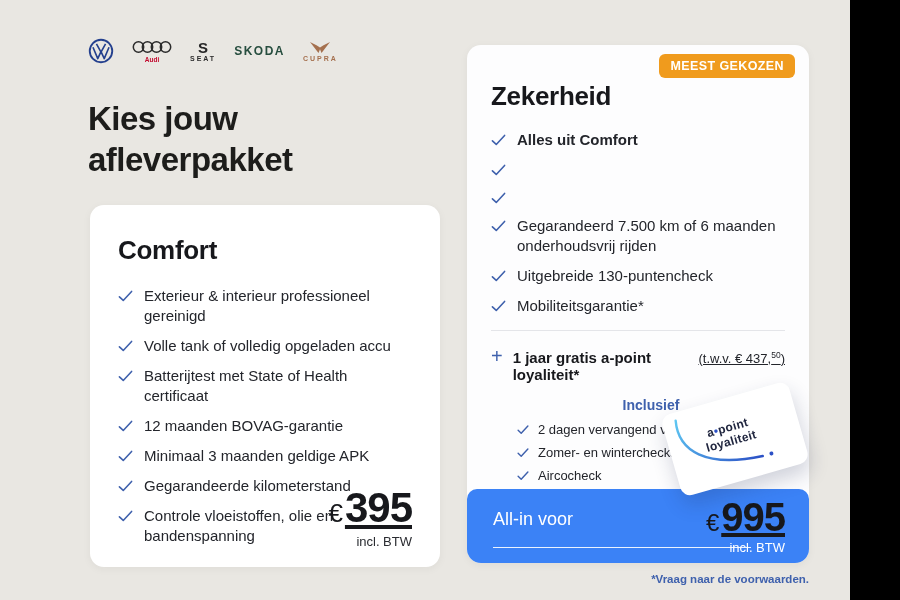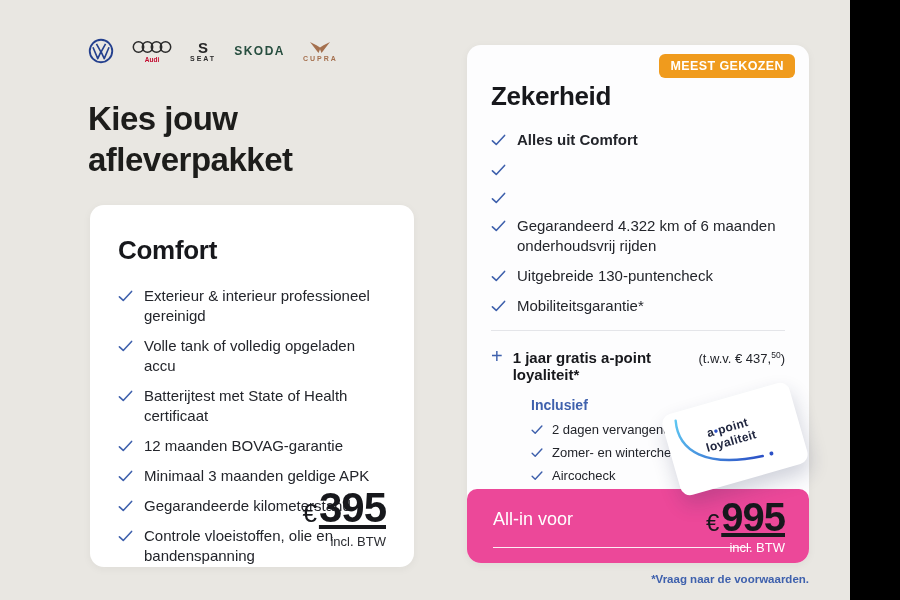--- a/index.html
+++ b/index.html
@@ -24,21 +24,21 @@
   .seat-s { font-size:15px; font-weight:900; color:#262626; line-height:13px; }
 
   
   .headline {
     position:absolute; left:88px; top:98px; width:320px;
     font-size:33px; line-height:41px; font-weight:600; letter-spacing:-0.5px; color:#1d1d1b;
   }
 
   
   .card { position:absolute; background:#fff; border-radius:14px; box-shadow:0 2px 8px rgba(40,40,40,0.05); }
-  .card-comfort { left:90px; top:205px; width:324px; height:362px; padding:30px 28px; }
+  .card-comfort { left:90px; top:205px; width:350px; height:362px; padding:30px 28px; }
   .card-zekerheid { left:467px; top:45px; width:342px; height:518px; padding:24px 24px; background:#fdfdfe; }
 
   .card-title { font-size:26px; font-weight:700; color:#17181c; letter-spacing:-0.3px; }
   .card-comfort .card-title { margin-bottom:20px; }
   .card-zekerheid .card-title { margin-top:12px; margin-bottom:18px; }
 
   .check-list { list-style:none; }
   .check-item { display:flex; gap:11px; margin-bottom:10px; font-size:15px; line-height:20px; color:#23252b; }
   .check-item svg { flex:0 0 15px; margin-top:3px; }
   .check-item.bold { font-weight:700; }
@@ -47,40 +47,40 @@
     position:absolute; top:9px; right:14px;
     background:#f09b1d; color:#fff; font-size:12.5px; font-weight:700; letter-spacing:0.4px;
     padding:5px 11px; border-radius:6px;
   }
 
   .divider { height:1px; background:#e4e5e9; margin:14px 0 16px 0; }
 
   .bonus-row { display:flex; align-items:baseline; gap:10px; margin-bottom:14px; }
   .plus { color:#3f61ad; font-size:20px; font-weight:500; line-height:18px; }
   .bonus-label { font-size:15px; font-weight:700; color:#17181c; }
-  .bonus-value { font-size:13px; color:#23252b; white-space:nowrap; }
+  .bonus-value { font-size:13px; color:#23252b; white-space:nowrap;text-decoration:underline; }
   .bonus-value sup { font-size:8.5px; }
 
-  .inclusief { margin-left:40px; }
+  .inclusief { margin-left:26px;text-align:center; }
   .inclusief-title { color:#3f61ad; font-size:14px; font-weight:700; margin-bottom:9px; }
   .sub-list { list-style:none; }
   .sub-item { display:flex; gap:9px; margin-bottom:7px; font-size:13px; line-height:16px; color:#23252b; }
   .sub-item svg { flex:0 0 12px; margin-top:2px; }
 
   
   .price-block { position:absolute; right:28px; bottom:18px; text-align:right; }
   .price-line { display:flex; align-items:baseline; justify-content:flex-end; color:#17181c; }
   .price-cur { font-size:26px; font-weight:500; margin-right:2px; }
   .price-amount { font-size:42px; font-weight:700; letter-spacing:-1px;text-decoration:underline; }
   .price-note { font-size:13px; color:#2a2c31; margin-top:2px; }
 
   
   .allin-footer {
     position:absolute; left:0; right:0; bottom:0; height:74px;
-    background:#ec4899; border-radius:10px 10px 14px 14px;
+    background:#3b82f6; border-radius:10px 10px 14px 14px;
     padding:14px 24px 0 26px;
   }
   .allin-label { color:#fff; font-size:18px; font-weight:500; margin-top:6px; }
   .allin-underline { position:absolute; left:26px; bottom:15px; width:258px; height:1.5px; background:rgba(255,255,255,0.9); }
   .allin-price { position:absolute; right:24px; top:6px; text-align:right; color:#fff; }
   .allin-price .price-cur { font-size:24px; font-weight:500; }
   .allin-price .price-amount { font-size:40px; font-weight:700;text-align:right; }
   .allin-price .price-note { color:#fff; font-size:13px; margin-top:0; }
 
   
@@ -212,21 +212,21 @@
     </li>
     <li class="check-item">
       <svg viewBox="0 0 16 16" width="15" height="15">
           <path d="M1.5 8.4 L5.6 12.2 L14.5 2.6" fill="none" stroke="#3e60ac" stroke-width="1.7" stroke-linecap="round" stroke-linejoin="round"></path>
         </svg>
     </li>
     <li class="check-item">
       <svg viewBox="0 0 16 16" width="15" height="15">
           <path d="M1.5 8.4 L5.6 12.2 L14.5 2.6" fill="none" stroke="#3e60ac" stroke-width="1.7" stroke-linecap="round" stroke-linejoin="round"></path>
         </svg>
-      <span>Gegarandeerd 4.322 km of 6 maanden onderhoudsvrij rijden</span>
+      <span>Gegarandeerd 7.500 km of 6 maanden onderhoudsvrij rijden</span>
     </li>
     <li class="check-item">
       <svg viewBox="0 0 16 16" width="15" height="15">
           <path d="M1.5 8.4 L5.6 12.2 L14.5 2.6" fill="none" stroke="#3e60ac" stroke-width="1.7" stroke-linecap="round" stroke-linejoin="round"></path>
         </svg>
       <span>Uitgebreide 130-puntencheck</span>
     </li>
     <li class="check-item">
       <svg viewBox="0 0 16 16" width="15" height="15">
           <path d="M1.5 8.4 L5.6 12.2 L14.5 2.6" fill="none" stroke="#3e60ac" stroke-width="1.7" stroke-linecap="round" stroke-linejoin="round"></path>

